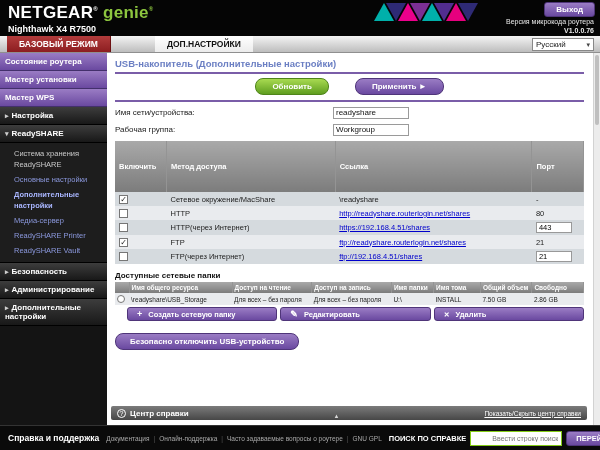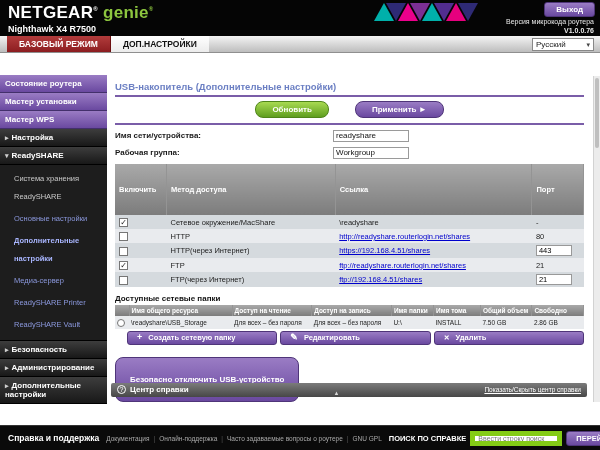--- a/index.html
+++ b/index.html
@@ -20,49 +20,49 @@
   .logout { position:absolute; right:5px; top:2px; background:linear-gradient(#9a7cc4,#6a49a0);
     border:1px solid #4f3579; border-radius:3px; color:#fff; font-size:8px; font-weight:bold;
     padding:2px 11px; cursor:pointer; font-family:inherit; }
   .fw { position:absolute; right:6px; top:17px; text-align:right; color:#eaeaea; font-size:7px; line-height:9px; }
   .fw b { display:block; }
   
   .tabs { height:17px; background:linear-gradient(#f4f4f4,#bdbdbd); border-bottom:1px solid #8f8f8f;
     display:flex; align-items:stretch; padding-left:7px; position:relative; flex:0 0 auto; }
   .tab { display:flex; align-items:center; padding:0 12px; font-size:8.5px; font-weight:bold; cursor:pointer; }
   .tab.basic { background:linear-gradient(#b23c3c,#8c1d20); color:#fff; border-right:1px solid #6d1012; }
-  .tab.adv { background:linear-gradient(#ffffff,#ececec); color:#111; }
+  .tab.adv { background:linear-gradient(#ffffff,#ececec); color:#111;margin-left:44px; }
   .lang { position:absolute; right:6px; top:2px; width:62px; height:13px; background:#fff; border:1px solid #888;
     font-size:8px; color:#222; display:flex; align-items:center; justify-content:space-between; padding:0 3px; cursor:pointer; }
   .caret::after { content:"▾"; font-size:7px; color:#444; }
   
-  .bodyrow { flex:1 1 auto; display:flex; min-height:0;align-items:center; }
+  .bodyrow { flex:1 1 auto; display:flex; min-height:0; }
   .sidebar { width:107px; background:#141414; display:flex; flex-direction:column; flex:0 0 auto; }
   .sb-btn { font-size:8px; font-weight:bold; color:#fff; padding:4px 5px; cursor:pointer; line-height:9px; }
   .sb-purple { background:linear-gradient(#9a7cc4,#6a49a0); border-bottom:1px solid #43306b; }
   .sb-dark { background:linear-gradient(#3d3d3d,#181818); border-bottom:1px solid #000; }
   .arr-r::after { content:"▸"; color:#cfcfcf; font-size:7px; margin-right:3px; }
   .arr-d::after { content:"▾"; color:#cfcfcf; font-size:7px; margin-right:3px; }
   .sb-sub { background:#1d1d1d; border-bottom:1px solid #000; padding:3px 2px 4px 13px; }
-  .sub-item { font-size:7.5px; color:#8b98dd; padding:2px 1px; line-height:18px; cursor:pointer; }
+  .sub-item { font-size:7.5px; color:#8b98dd; padding:2px 1px; line-height:11px; cursor:pointer; }
   .sub-item.first { color:#c9c9c9; }
   .sub-item.sel { color:#a9b6ff; font-weight:bold; }
   .sb-fill { flex:1 1 auto; background:#141414; }
   
   .content { flex:1 1 auto; background:#fff; position:relative; padding:4px 16px 0 8px; min-width:0; }
   .scrollbar { position:absolute; right:0; top:0; bottom:0; width:7px; background:#ececec; border-left:1px solid #d2d2d2; cursor:pointer; }
   .scroll-thumb { position:absolute; top:2px; left:1px; width:4px; height:70px; background:#bfbfbf; border-radius:2px; }
   .page-title { color:#6b7fc3; font-weight:bold; font-size:9.5px; margin:1px 0 3px; }
   .rule { height:2px; background:#7a5da8; margin:2px 0; }
   .btnrow { display:flex; justify-content:center; gap:26px; margin:4px 0 5px; }
   .btn { font-size:8px; font-weight:bold; color:#fff; padding:3px 16px; border-radius:8px; cursor:pointer; font-family:inherit; }
   .btn.green { background:linear-gradient(#a8da51,#5f9e1f); border:1px solid #4f851a; }
   .btn.purple { background:linear-gradient(#9a7cc4,#6a49a0); border:1px solid #4f3579; }
   .frm { position:relative; height:17px; display:flex; align-items:center; }
-  .frm label { font-size:8px; font-weight:bold; color:#1a1a1a; }
+  .frm label { font-size:8px; font-weight:normal; color:#1a1a1a; }
   .frm input { position:absolute; left:218px; width:76px; height:12px; border:1px solid #9a9a9a;
     font-size:8px; padding:0 2px; font-family:inherit; color:#111; }
   table.acc { width:100%; border-collapse:collapse; margin-top:3px; table-layout:fixed; }
   .acc th { background:linear-gradient(#a9a9a9,#7c7c7c); color:#fff; font-size:7.5px; font-weight:bold;
     text-align:left; padding:21px 4px; border-right:1px solid #949494; }
   .acc td { font-size:7.5px; color:#1c1c1c; padding:2px 4px; height:14px; overflow:hidden; white-space:nowrap; }
   .acc tr.odd td { background:#d5dade; }
   .acc tr.even td { background:#e9ebee; }
   .acc a { color:#0000cc; text-decoration:underline; cursor:pointer; }
   .cb { display:inline-block; width:9px; height:9px; background:#fff; border:1px solid #767676;
@@ -78,40 +78,40 @@
   .fbtns { display:flex; gap:3px; margin-top:2px;padding-left:12px; }
   .fbtn { flex:1; background:linear-gradient(#9a7cc4,#6a49a0); border:1px solid #4f3579; border-radius:3px;
     color:#fff; font-size:7.5px; font-weight:bold; height:14px; display:flex; align-items:center;
     padding-left:9px; gap:6px; cursor:pointer; font-family:inherit; }
   .ic { font-size:9px; line-height:9px; font-weight:bold; color:#fff; }
   .ic-plus::after { content:"+"; }
   .ic-edit::after { content:"✎"; }
   .ic-del::after { content:"✕"; font-size:7px; }
   .eject { margin-top:12px; display:inline-block; background:linear-gradient(#9a7cc4,#6a49a0);
     border:1px solid #4f3579; border-radius:8px; color:#fff; font-size:8px; font-weight:bold;
-    padding:17px 14px; cursor:pointer; font-family:inherit; }
+    padding:3px 14px; cursor:pointer; font-family:inherit; }
   .helpbar { position:absolute; left:4px; right:13px; bottom:5px; height:14px;
     background:linear-gradient(#7b7b7b,#474747); border-radius:2px; display:flex; align-items:center;
     padding:0 6px; color:#fff; }
   .qmark { width:9px; height:9px; border:1px solid #fff; border-radius:50%; font-size:7px; line-height:8px;
     text-align:center; margin-right:4px; flex:0 0 auto; }
   .help-title { font-size:8px; font-weight:bold; }
   .help-mid { flex:1; text-align:center; }
   .collapse::after { content:"▲"; font-size:6px; color:#d8d8d8; cursor:pointer; }
   .help-toggle { font-size:6.5px; color:#fff; text-decoration:underline; cursor:pointer; white-space:nowrap; }
   
   .footer { height:25px; background:#0a0a0a; border-top:1px solid #333; display:flex; align-items:center;
     padding:0 8px; gap:7px; flex:0 0 auto; }
   .f-title { font-size:8.5px; font-weight:bold; color:#fff; white-space:nowrap; }
   .f-links { display:flex; align-items:center; gap:4px; font-size:6.5px; color:#a9a9a9; }
   .f-links .lnk { cursor:pointer; white-space:nowrap; }
   .f-links .sep { color:#555; }
   .f-right { margin-left:auto; display:flex; align-items:center; gap:4px; }
   .f-search-label { font-size:7.5px; font-weight:bold; color:#fff; white-space:nowrap; }
-  .f-input { width:92px; height:15px; border:5px solid #84cc16; font-size:7px; padding:0 3px; font-family:inherit; }
+  .f-input { width:92px; height:15px; border:1px solid #84cc16; font-size:7px; padding:0 3px; font-family:inherit;text-align:right; }
   .f-go { background:linear-gradient(#9a7cc4,#6a49a0); border:1px solid #4f3579; border-radius:3px;
     color:#fff; font-size:7.5px; font-weight:bold; padding:2px 9px; cursor:pointer; font-family:inherit; }
 </style>
 </head>
 <body>
 
 <div class="page">
 
   <div class="hdr">
     <div class="logo">

